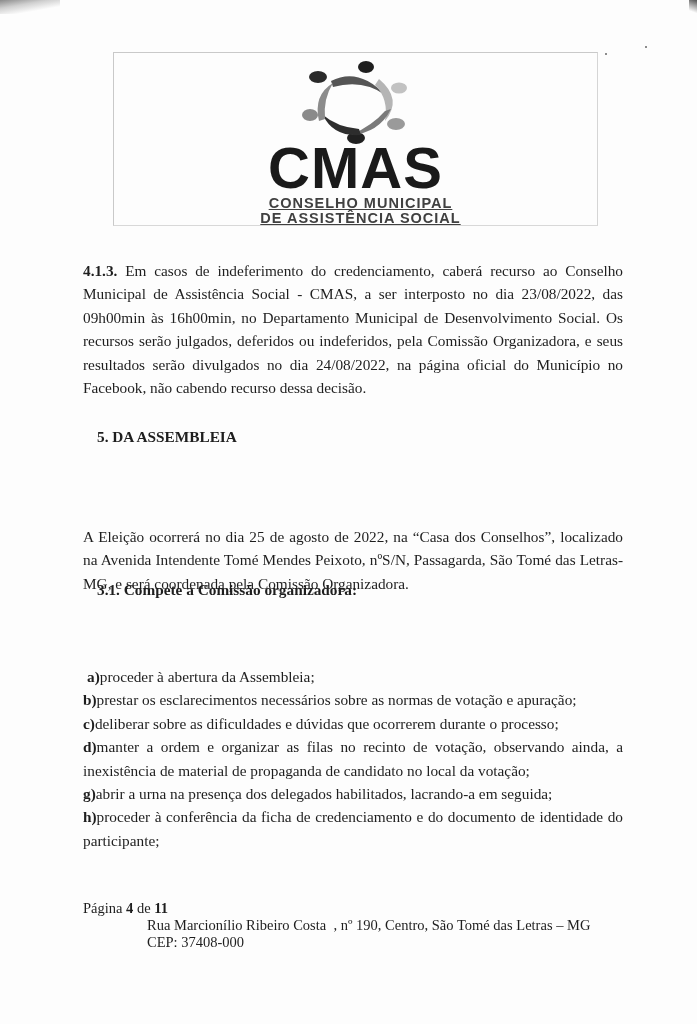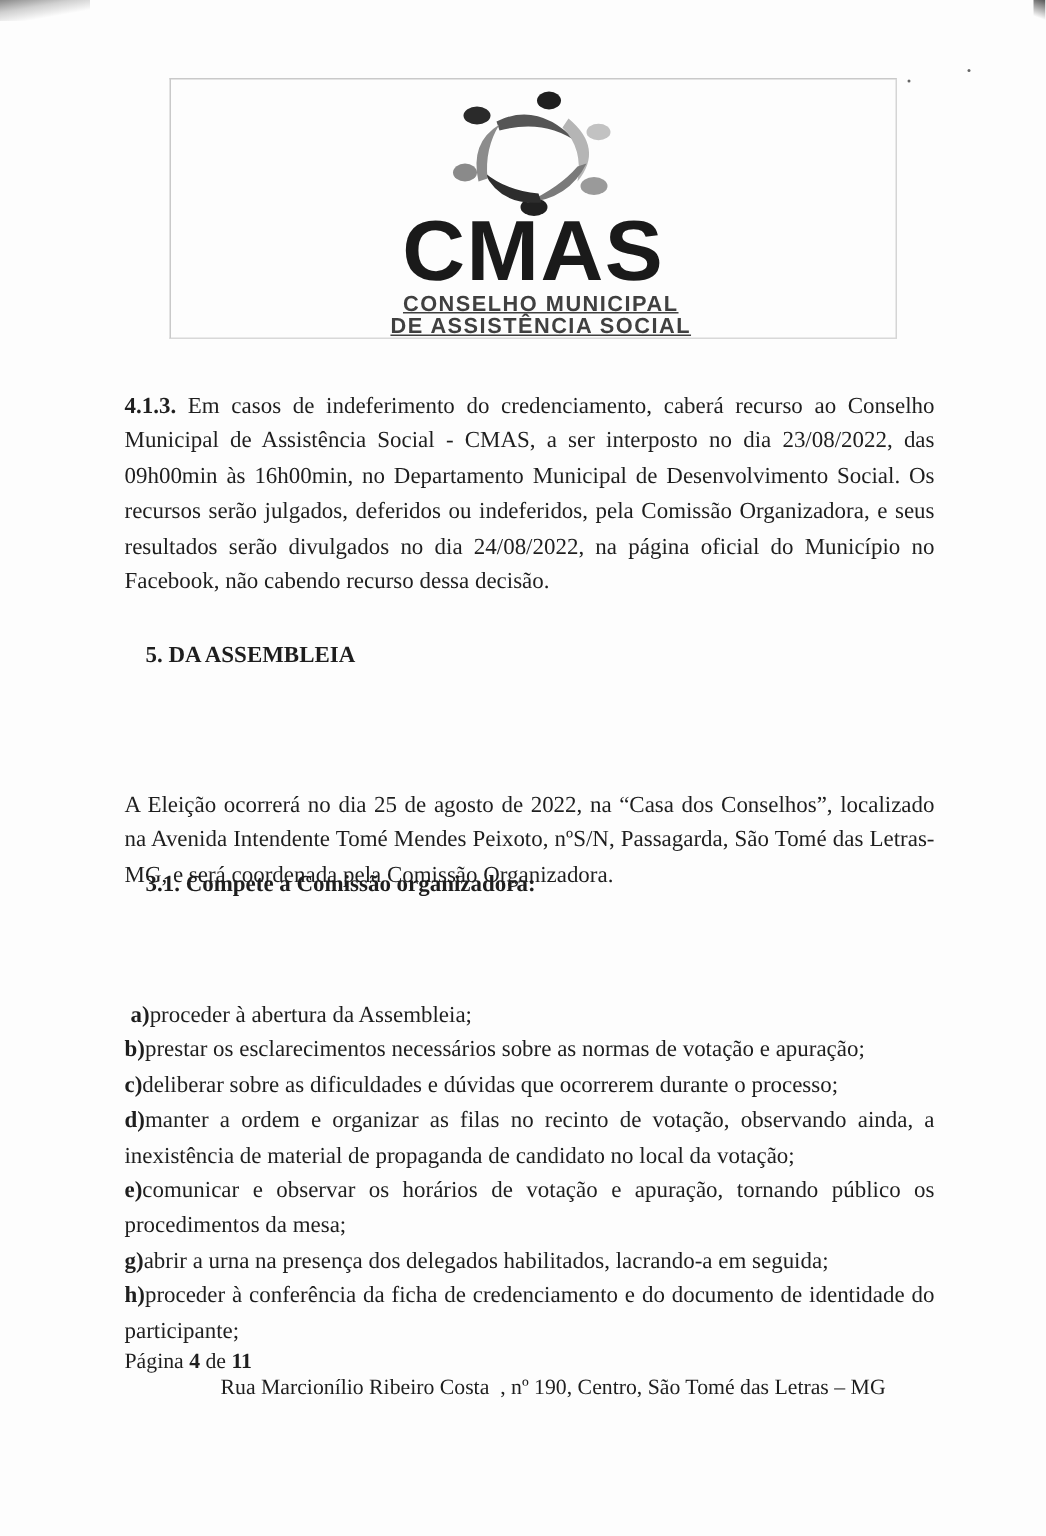--- a/index.html
+++ b/index.html
@@ -91,21 +91,21 @@
 
 <div class="content" style="top:578px;">
   <p class="heading">3.1. Compete a Comissão organizadora:</p>
 </div>
 
 <div class="content" style="top:665px;">
   <p style="padding-left:4px"><span class="b">a)</span><span>proceder à abertura da Assembleia;</span></p>
   <p><span class="b">b)</span><span>prestar os esclarecimentos necessários sobre as normas de votação e apuração;</span></p>
   <p><span class="b">c)</span><span>deliberar sobre as dificuldades e dúvidas que ocorrerem durante o processo;</span></p>
   <p class="just"><span class="b">d)</span><span>manter a ordem e organizar as filas no recinto de votação, observando ainda, a inexistência de material de propaganda de candidato no local da votação;</span></p>
-  <p class="just"><span class="b">e)</span><span>comunicar e observar os horários de votação e apuração, tornando público os procedimentos da mesa;</span></p>
   <p><span class="b">g)</span><span>abrir a urna na presença dos delegados habilitados, lacrando-a em seguida;</span></p>
   <p class="just"><span class="b">h)</span><span>proceder à conferência da ficha de credenciamento e do documento de identidade do participante;</span></p>
 </div>
 
 <div class="footer-page"><span>Página </span><span class="b">4</span><span> de </span><span class="b">11</span></div>
 <div class="footer-addr">
   <div style="white-space:pre">Rua Marcionílio Ribeiro Costa  , nº 190, Centro, São Tomé das Letras – MG</div>
+  <div>CEP: 37408-000</div>
 </div>
 
 </body></html>

